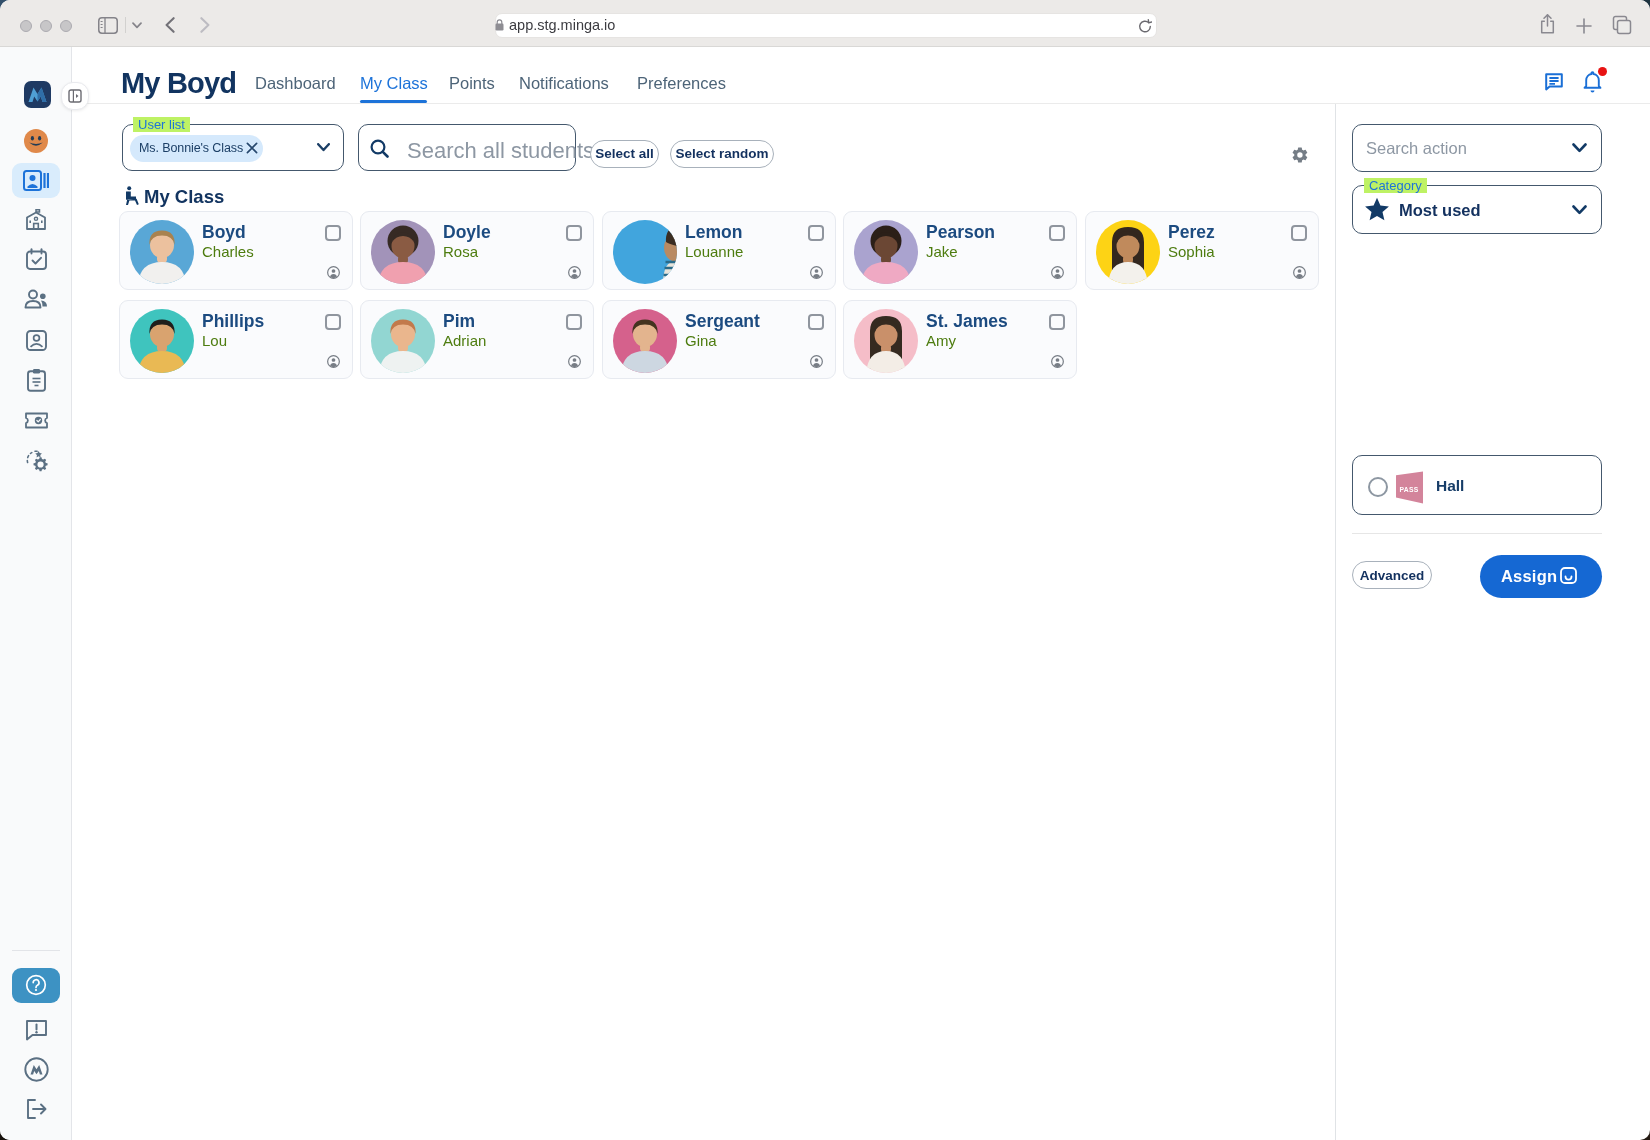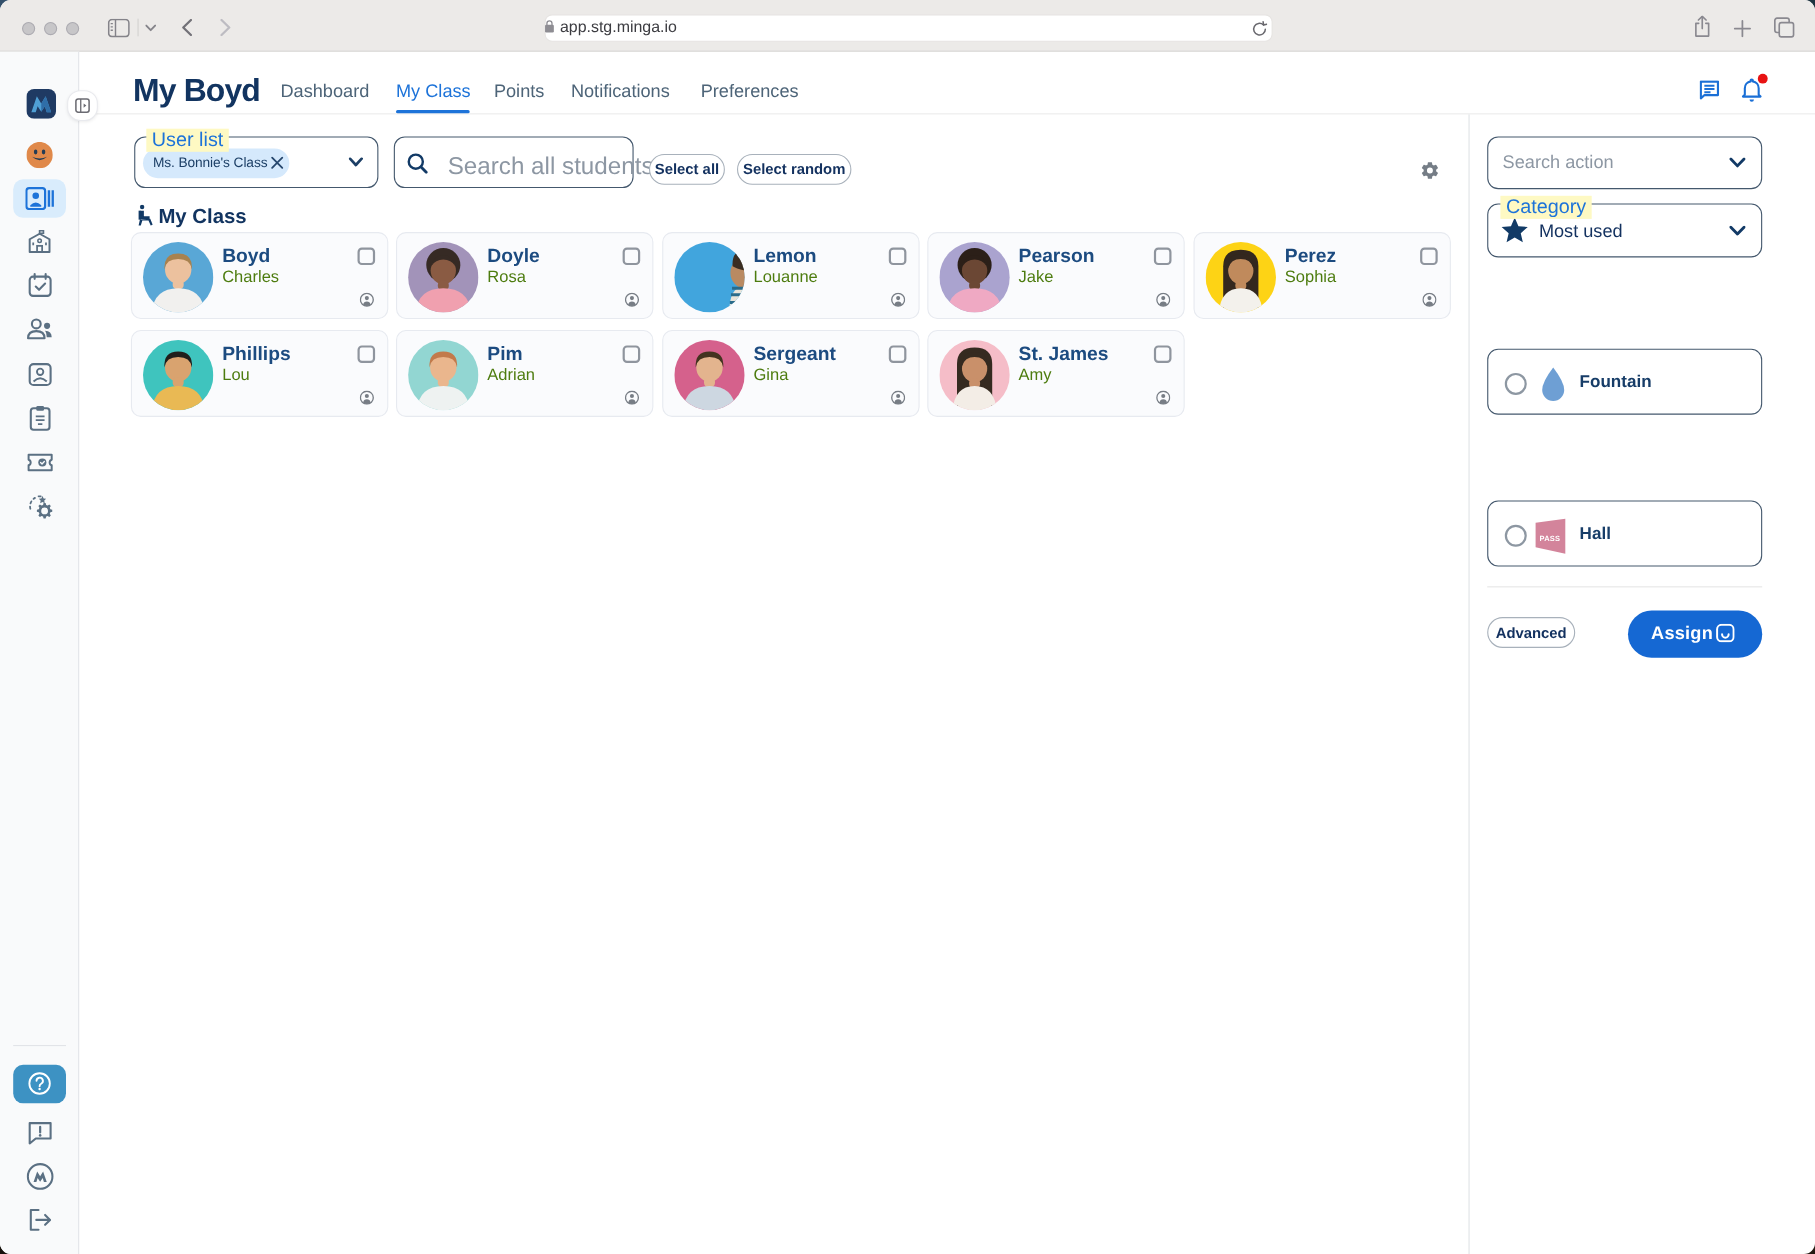--- a/index.html
+++ b/index.html
@@ -16,21 +16,21 @@
 .tl { position:absolute; top:20px; width:12px; height:12px; border-radius:50%; background:#c7c6c8; border:1px solid #acabb1; }
 .addr { position:absolute; left:495px; top:13px; width:662px; height:25px; background:#fff; border:1px solid #e6e4e2; border-radius:7px; }
 .side { position:absolute; left:0; top:47px; width:72px; bottom:0; background:#f9fafb; border-right:1px solid #e3e5e9; }
 .hdrline { position:absolute; left:73px; top:103px; width:1577px; height:1px; background:#ebebeb; }
 .vline { position:absolute; left:1335px; top:104px; width:1px; bottom:0; background:#e0e3e6; }
 .htitle { position:absolute; left:121px; top:67px; font-size:29px; font-weight:800; color:#123460; letter-spacing:-0.8px; }
 .nav { position:absolute; top:74px; font-size:16.5px; color:#4d6478; }
 .nav.act { color:#1d73d9; font-weight:500; }
 .underline { position:absolute; left:360px; top:100px; width:67px; height:3px; background:#1d73d9; border-radius:2px; }
 .fld { position:absolute; border:1px solid #44586d; border-radius:10px; background:#fff; }
-.legend { position:absolute; font-size:18px; color:#1d73d9; background:#fef9c3; padding:0 5px; z-index:2; }
+.legend { position:absolute; font-size:13px; color:#1d73d9; background:#bef264; padding:0 5px; z-index:2; }
 .chip { position:absolute; background:#d5e9fc; border-radius:14px; font-size:14px; color:#1c3f66; }
 .btn-o { position:absolute; height:28px; border:1px solid #a8b1bb; border-radius:14px; background:#fff; font-size:13.5px; font-weight:bold; color:#13315f; white-space:nowrap; }
 .card { position:absolute; width:234px; height:79px; background:#fafbfd; border:1px solid #e7eaf0; border-radius:9px; }
 .nm { position:absolute; font-size:17.5px; font-weight:bold; color:#1c4b80; }
 .fn { position:absolute; font-size:15px; color:#4d7c0f; }
 .cb { position:absolute; width:16px; height:16px; border:2px solid #8f959e; border-radius:4px; }
 .row { position:absolute; left:1352px; width:250px; height:60px; border-radius:10px; }
 .row.plain { background:#fff; border:1px solid #44586d; }
 .row.on { background:#d5e9fc; }
 .rlbl { position:absolute; font-size:15.5px; font-weight:bold; color:#173d68; }
@@ -456,31 +456,24 @@
 <div class="fld" style="left:1352px;top:124px;width:250px;height:48px"></div>
 <div class="abs gray" style="left:1366px;top:139px;font-size:16.5px">Search action</div>
 <svg class="abs" style="left:1572px;top:143px" width="15" height="10" viewBox="0 0 15 10">
       <path d="M1.5 1.5 L7.5 7.8 L13.5 1.5" fill="none" stroke="#123a66" stroke-width="2.6" stroke-linecap="round" stroke-linejoin="round"></path>
     </svg>
 <div class="fld" style="left:1352px;top:185px;width:250px;height:49px"></div>
 <div class="legend" style="left:1364px;top:178px">Category</div>
 <svg class="abs" style="left:1364px;top:197px" width="26" height="25" viewBox="0 0 26 25">
 <path d="M13 0.8 L16.4 8.6 L24.9 9.4 L18.5 15 L20.4 23.3 L13 19 L5.6 23.3 L7.5 15 L1.1 9.4 L9.6 8.6 Z" fill="#123a66"></path>
 </svg>
-<div class="abs" style="left:1399px;top:201px;font-size:16.5px;font-weight:normal;color:#13315f">Most used</div>
+<div class="abs" style="left:1399px;top:201px;font-size:16.5px;font-weight:bold;color:#13315f">Most used</div>
 <svg class="abs" style="left:1572px;top:205px" width="15" height="10" viewBox="0 0 15 10">
       <path d="M1.5 1.5 L7.5 7.8 L13.5 1.5" fill="none" stroke="#123a66" stroke-width="2.6" stroke-linecap="round" stroke-linejoin="round"></path>
     </svg>
-<div class="row plain" style="top:317px">
-<div class="radio " style="left:15px;top:21px"></div>
-<svg class="abs" style="left:47px;top:15px" width="24" height="32" viewBox="0 0 24 32">
-<path d="M12 1 Q22 14 22 21.5 A10 10 0 0 1 2 21.5 Q2 14 12 1 Z" fill="#6e9fd4"></path>
-</svg>
-<div class="rlbl" style="left:83px;top:21px">Fountain</div>
-</div>
 <div class="row plain" style="top:455px">
 <div class="radio " style="left:15px;top:21px"></div>
 <svg class="abs" style="left:42px;top:15px" width="29" height="33" viewBox="0 0 29 33">
 <path d="M1 4.2 L28 0.5 L28 32.5 L1 26.5 Z" fill="#d3849b"></path>
 <text x="14" y="20.5" font-family="Liberation Sans, sans-serif" font-size="6.8" font-weight="bold" fill="#fff" text-anchor="middle" letter-spacing="0.2">PASS</text>
 </svg>
 <div class="rlbl" style="left:83px;top:21px">Hall</div>
 </div>
 <div class="abs" style="left:1352px;top:533px;width:250px;height:1px;background:#e6e6e6"></div>
 <div class="btn-o" style="left:1352px;top:561px;width:80px;line-height:27px;text-align:center;border-radius:15px">Advanced</div>

